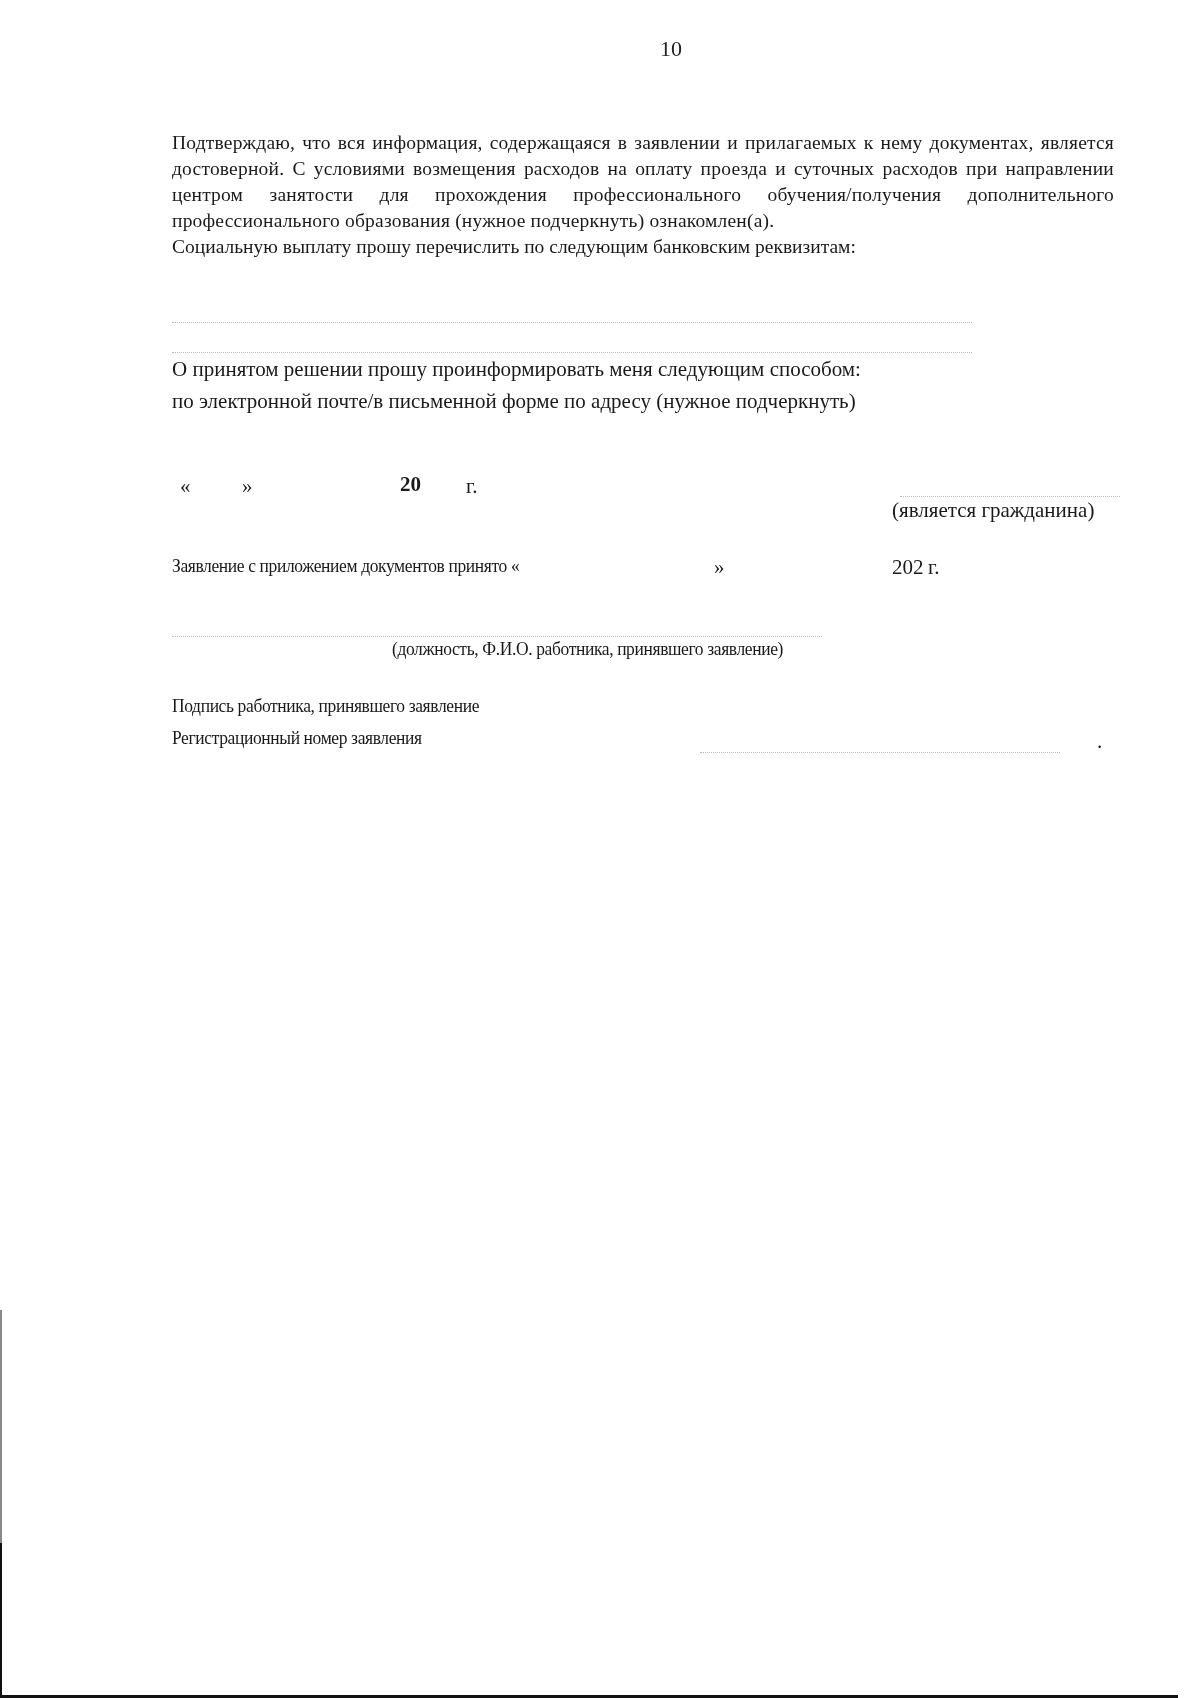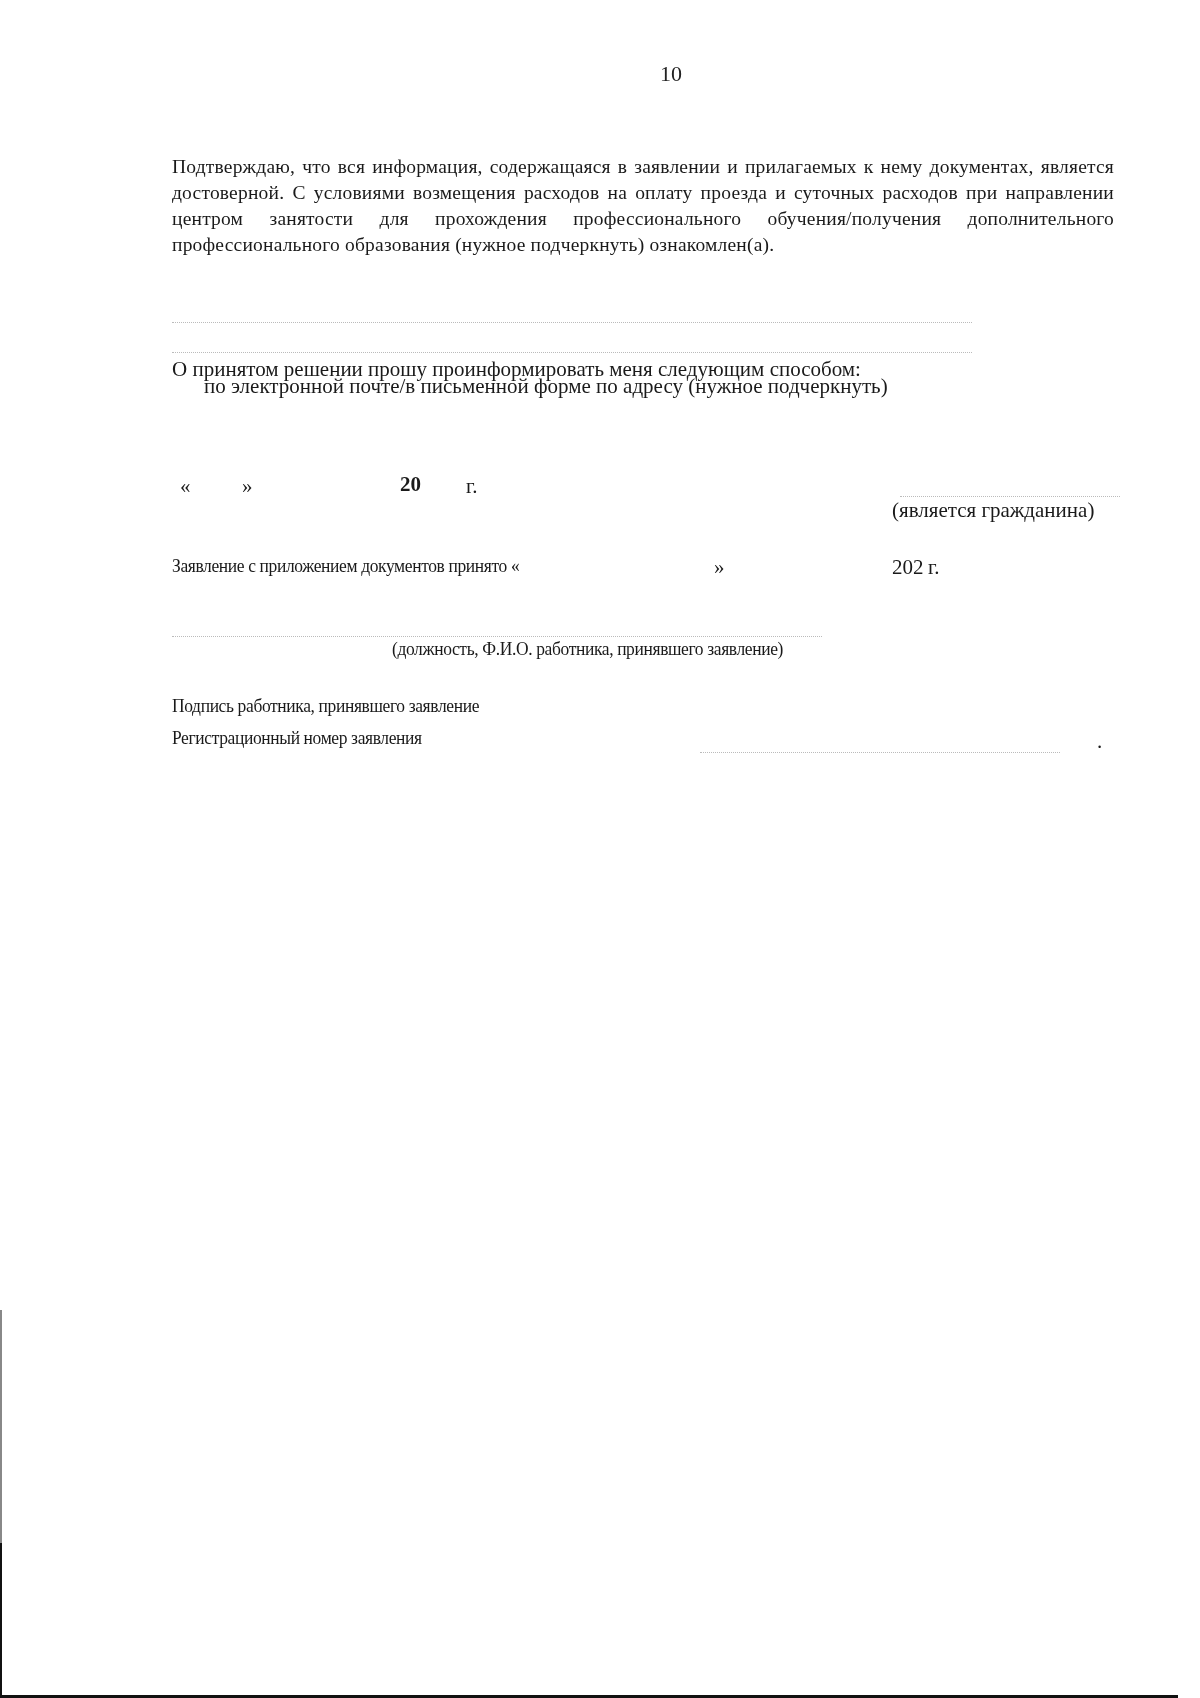--- a/index.html
+++ b/index.html
@@ -1,27 +1,27 @@
 <!DOCTYPE html>
 <html><head>
 <meta charset="utf-8">
 <style>
   html, body { margin: 0; padding: 0; background: #ffffff; }
   body {
     width: 1200px; height: 1698px; position: relative; overflow: hidden;
     font-family: "Liberation Serif", "DejaVu Serif", serif; color: #111;
   }
   .page-number {
-    position: absolute; top: 36px; left: 660px; font-size: 22px; color: #222; margin-top: 25px;
+    position: absolute; top: 36px; left: 660px; font-size: 22px; color: #222;
   }
   .body-block {
     position: absolute; left: 172px; top: 130px; width: 942px;
     font-size: 19.5px; line-height: 26px; color: #1a1a1a;
   }
-  .para-justify { text-align: justify; text-align-last: left; letter-spacing: 0.2px; margin-top: 24px; }
+  .para-justify { text-align: justify; text-align-last: left; letter-spacing: 0.2px; }
   .line { white-space: nowrap; }
   .faint-line {
     position: absolute; height: 0; border-top: 1px dotted #bbb;
   }
   .abs { position: absolute; font-size: 21px; color: #1a1a1a; white-space: nowrap; }
   .narrow { font-size: 19px; letter-spacing: -0.4px; transform: scaleX(0.92); transform-origin: left; }
   .scan-edge-bottom {
     position: absolute; left: 2px; right: 22px; bottom: 0; height: 3px; background: #111;
   }
   .scan-edge-left {
@@ -29,27 +29,28 @@
     background: linear-gradient(#888 0, #888 60%, #111 60%, #111 100%);
   }
 </style>
 </head>
 <body>
 
 <div class="page-number">10</div>
 
 <div class="body-block">
   <div class="para-justify">Подтверждаю, что вся информация, содержащаяся в заявлении и прилагаемых к нему документах, является достоверной. С условиями возмещения расходов на оплату проезда и суточных расходов при направлении центром занятости для прохождения профессионального обучения/получения дополнительного профессионального образования (нужное подчеркнуть) ознакомлен(а).</div>
+  <div class="line">Социальную выплату прошу перечислить по следующим банковским реквизитам:</div>
 </div>
 
 <div class="faint-line" style="left:172px; top:322px; width:800px;"></div>
 <div class="faint-line" style="left:172px; top:352px; width:800px;"></div>
 
 <div class="abs" style="left:172px; top:357px;">О принятом решении прошу проинформировать меня следующим способом:</div>
-<div class="abs" style="left:172px; top:374px;margin-left:32px;">по электронной почте/в письменной форме по адресу (нужное подчеркнуть)</div>
+<div class="abs" style="left:172px; top:389px;">по электронной почте/в письменной форме по адресу (нужное подчеркнуть)</div>
 
 <div class="abs" style="left:180px; top:474px;">«</div>
 <div class="abs" style="left:242px; top:474px;">»</div>
 <div class="abs" style="left:400px; top:472px;font-weight:bold;">20</div>
 <div class="abs" style="left:466px; top:474px;">г.</div>
 <div class="faint-line" style="left:900px; top:496px; width:220px;"></div>
 <div class="abs" style="left:892px; top:498px;">(является гражданина)</div>
 
 <div class="abs narrow" style="left:172px; top:555px;">Заявление с приложением документов принято «</div>
 <div class="abs" style="left:714px; top:555px;">»</div>

